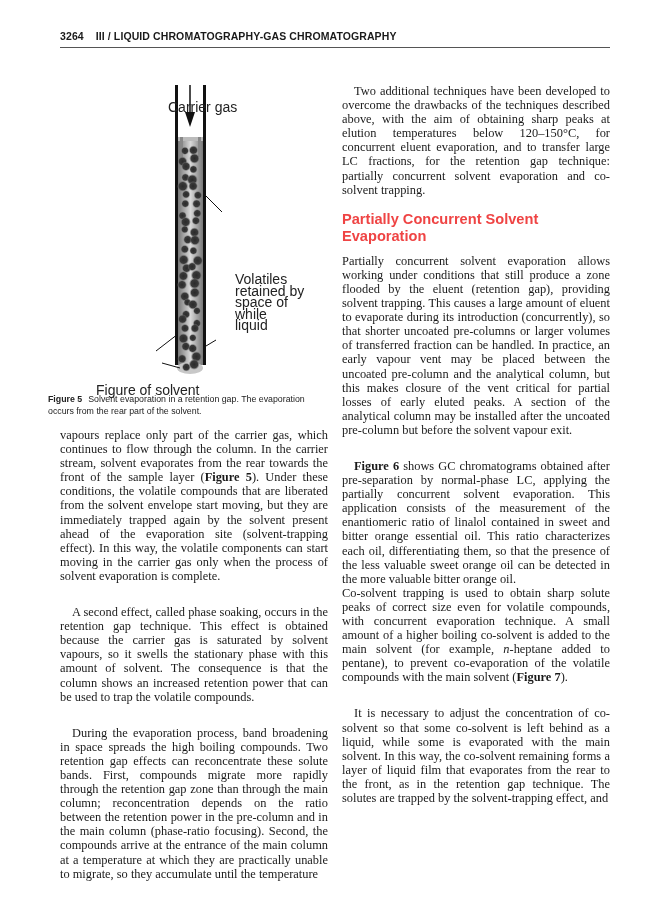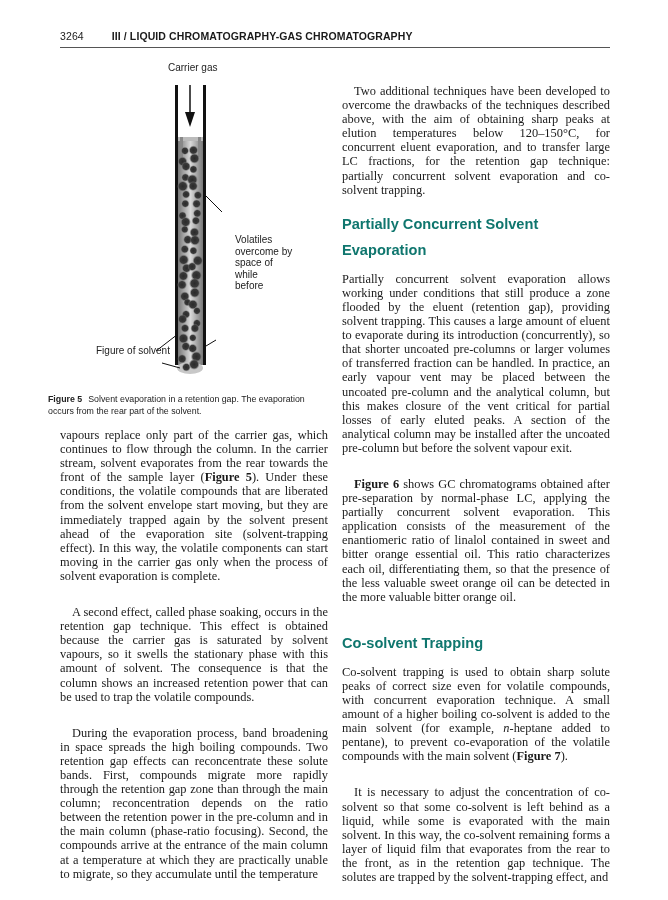--- a/index.html
+++ b/index.html
@@ -2,36 +2,36 @@
 <html><head>
 <meta charset="utf-8">
 <style>
   html, body { margin: 0; padding: 0; background: #ffffff; }
   body { width: 668px; height: 900px; position: relative; overflow: hidden; color: #1a1a1a; }
   .running-head {
     position: absolute; left: 60px; top: 30px; width: 550px;
     font-family: "Liberation Sans", sans-serif; font-size: 10.5px; font-weight: bold;
     border-bottom: 1.5px solid #555; padding-bottom: 5px; letter-spacing: 0.1px;
   }
-  .running-head .pg { font-weight: normal; margin-right: 28px; }
+  .running-head .pg { font-weight: bold; margin-right: 12px; }
   .col { position: absolute; font-family: "Liberation Serif", serif; font-size: 12.4px; line-height: 14.1px; text-align: justify; }
   .col-left { left: 60px; top: 428px; width: 268px; }
   .col-right { left: 342px; top: 62px; width: 268px; }
   .col p { margin: 0; text-indent: 0; }
   .col p.ind { text-indent: 12px; margin-top: 22px; }
   .col p.cont { text-indent: 0; }
   .heading {
-    font-family: "Liberation Sans", sans-serif; font-weight: bold; font-size: 14.6px; line-height: 26px;
-    margin: 14px 0 9px 0; text-align: left; color: #0f766e;
+    font-family: "Liberation Sans", sans-serif; font-weight: bold; font-size: 14.6px; line-height: 17px;
+    margin: 14px 0 9px 0; text-align: left; color: #ef4444;
   }
   .heading.second { margin-top: 26px; }
   .bold { font-weight: bold; }
   .ital { font-style: italic; }
   .figure { position: absolute; left: 60px; top: 60px; width: 272px; height: 318px; }
-  .fig-label { position: absolute; font-family: "Liberation Sans", sans-serif; font-size: 10px; line-height: 11.5px; color: #222; }
+  .fig-label { position: absolute; font-family: "Liberation Sans", sans-serif; font-size: 14px; line-height: 11.5px; color: #222; margin-top: 40px; }
   .caption {
     position: absolute; left: 48px; top: 393px; width: 270px;
     font-family: "Liberation Sans", sans-serif; font-size: 8.8px; line-height: 12px; color: #222;
   }
   .caption .cap-num { font-weight: bold; margin-right: 6px; }
 </style>
 </head>
 <body>
 
 <div class="running-head">
@@ -118,39 +118,38 @@
       </g>
 
     <line x1="146" y1="136" x2="162" y2="152" stroke="#111" stroke-width="1"></line>
     <line x1="96" y1="291" x2="118" y2="274" stroke="#111" stroke-width="1"></line>
     <line x1="102" y1="303" x2="120" y2="308" stroke="#111" stroke-width="1"></line>
     <line x1="146" y1="286" x2="156" y2="280" stroke="#111" stroke-width="1"></line>
   </svg>
   <div class="fig-label" style="left:108px; top:2px;">Carrier gas</div>
   <div class="fig-label" style="left:175px; top:174px;">
     <div>Volatiles</div>
-    <div>overcome by</div>
+    <div>retained by</div>
     <div>space of</div>
     <div>while</div>
-    <div>before</div>
+    <div>liquid</div>
   </div>
   <div class="fig-label" style="left:36px; top:285px;">Figure of solvent</div>
 </div>
 
 <div class="caption">
   <span class="cap-num">Figure 5</span><span>Solvent evaporation in a retention gap. The evaporation occurs from the rear part of the solvent.</span>
 </div>
 
 <div class="col col-left">
   <p class="cont"><span>vapours replace only part of the carrier gas, which continues to flow through the column. In the carrier stream, solvent evaporates from the rear towards the front of the sample layer (</span><span class="bold">Figure 5</span><span>). Under these conditions, the volatile compounds that are liberated from the solvent envelope start moving, but they are immediately trapped again by the solvent present ahead of the evaporation site (solvent-trapping effect). In this way, the volatile components can start moving in the carrier gas only when the process of solvent evaporation is complete.</span></p>
   <p class="ind">A second effect, called phase soaking, occurs in the retention gap technique. This effect is obtained because the carrier gas is saturated by solvent vapours, so it swells the stationary phase with this amount of solvent. The consequence is that the column shows an increased retention power that can be used to trap the volatile compounds.</p>
   <p class="ind">During the evaporation process, band broadening in space spreads the high boiling compounds. Two retention gap effects can reconcentrate these solute bands. First, compounds migrate more rapidly through the retention gap zone than through the main column; reconcentration depends on the ratio between the retention power in the pre-column and in the main column (phase-ratio focusing). Second, the compounds arrive at the entrance of the main column at a temperature at which they are practically unable to migrate, so they accumulate until the temperature</p>
 </div>
 
 <div class="col col-right">
   <p class="ind">Two additional techniques have been developed to overcome the drawbacks of the techniques described above, with the aim of obtaining sharp peaks at elution temperatures below 120–150°C, for concurrent eluent evaporation, and to transfer large LC fractions, for the retention gap technique: partially concurrent solvent evaporation and co-solvent trapping.</p>
   <div class="heading">Partially Concurrent Solvent Evaporation</div>
   <p class="cont">Partially concurrent solvent evaporation allows working under conditions that still produce a zone flooded by the eluent (retention gap), providing solvent trapping. This causes a large amount of eluent to evaporate during its introduction (concurrently), so that shorter uncoated pre-columns or larger volumes of transferred fraction can be handled. In practice, an early vapour vent may be placed between the uncoated pre-column and the analytical column, but this makes closure of the vent critical for partial losses of early eluted peaks. A section of the analytical column may be installed after the uncoated pre-column but before the solvent vapour exit.</p>
   <p class="ind"><span class="bold">Figure 6</span><span> shows GC chromatograms obtained after pre-separation by normal-phase LC, applying the partially concurrent solvent evaporation. This application consists of the measurement of the enantiomeric ratio of linalol contained in sweet and bitter orange essential oil. This ratio characterizes each oil, differentiating them, so that the presence of the less valuable sweet orange oil can be detected in the more valuable bitter orange oil.</span></p>
-  <div class="heading second">Co-solvent Trapping</div>
   <p class="cont"><span>Co-solvent trapping is used to obtain sharp solute peaks of correct size even for volatile compounds, with concurrent evaporation technique. A small amount of a higher boiling co-solvent is added to the main solvent (for example, </span><span class="ital">n</span><span>-heptane added to pentane), to prevent co-evaporation of the volatile compounds with the main solvent (</span><span class="bold">Figure 7</span><span>).</span></p>
   <p class="ind">It is necessary to adjust the concentration of co-solvent so that some co-solvent is left behind as a liquid, while some is evaporated with the main solvent. In this way, the co-solvent remaining forms a layer of liquid film that evaporates from the rear to the front, as in the retention gap technique. The solutes are trapped by the solvent-trapping effect, and</p>
 </div>
 
 </body></html>

